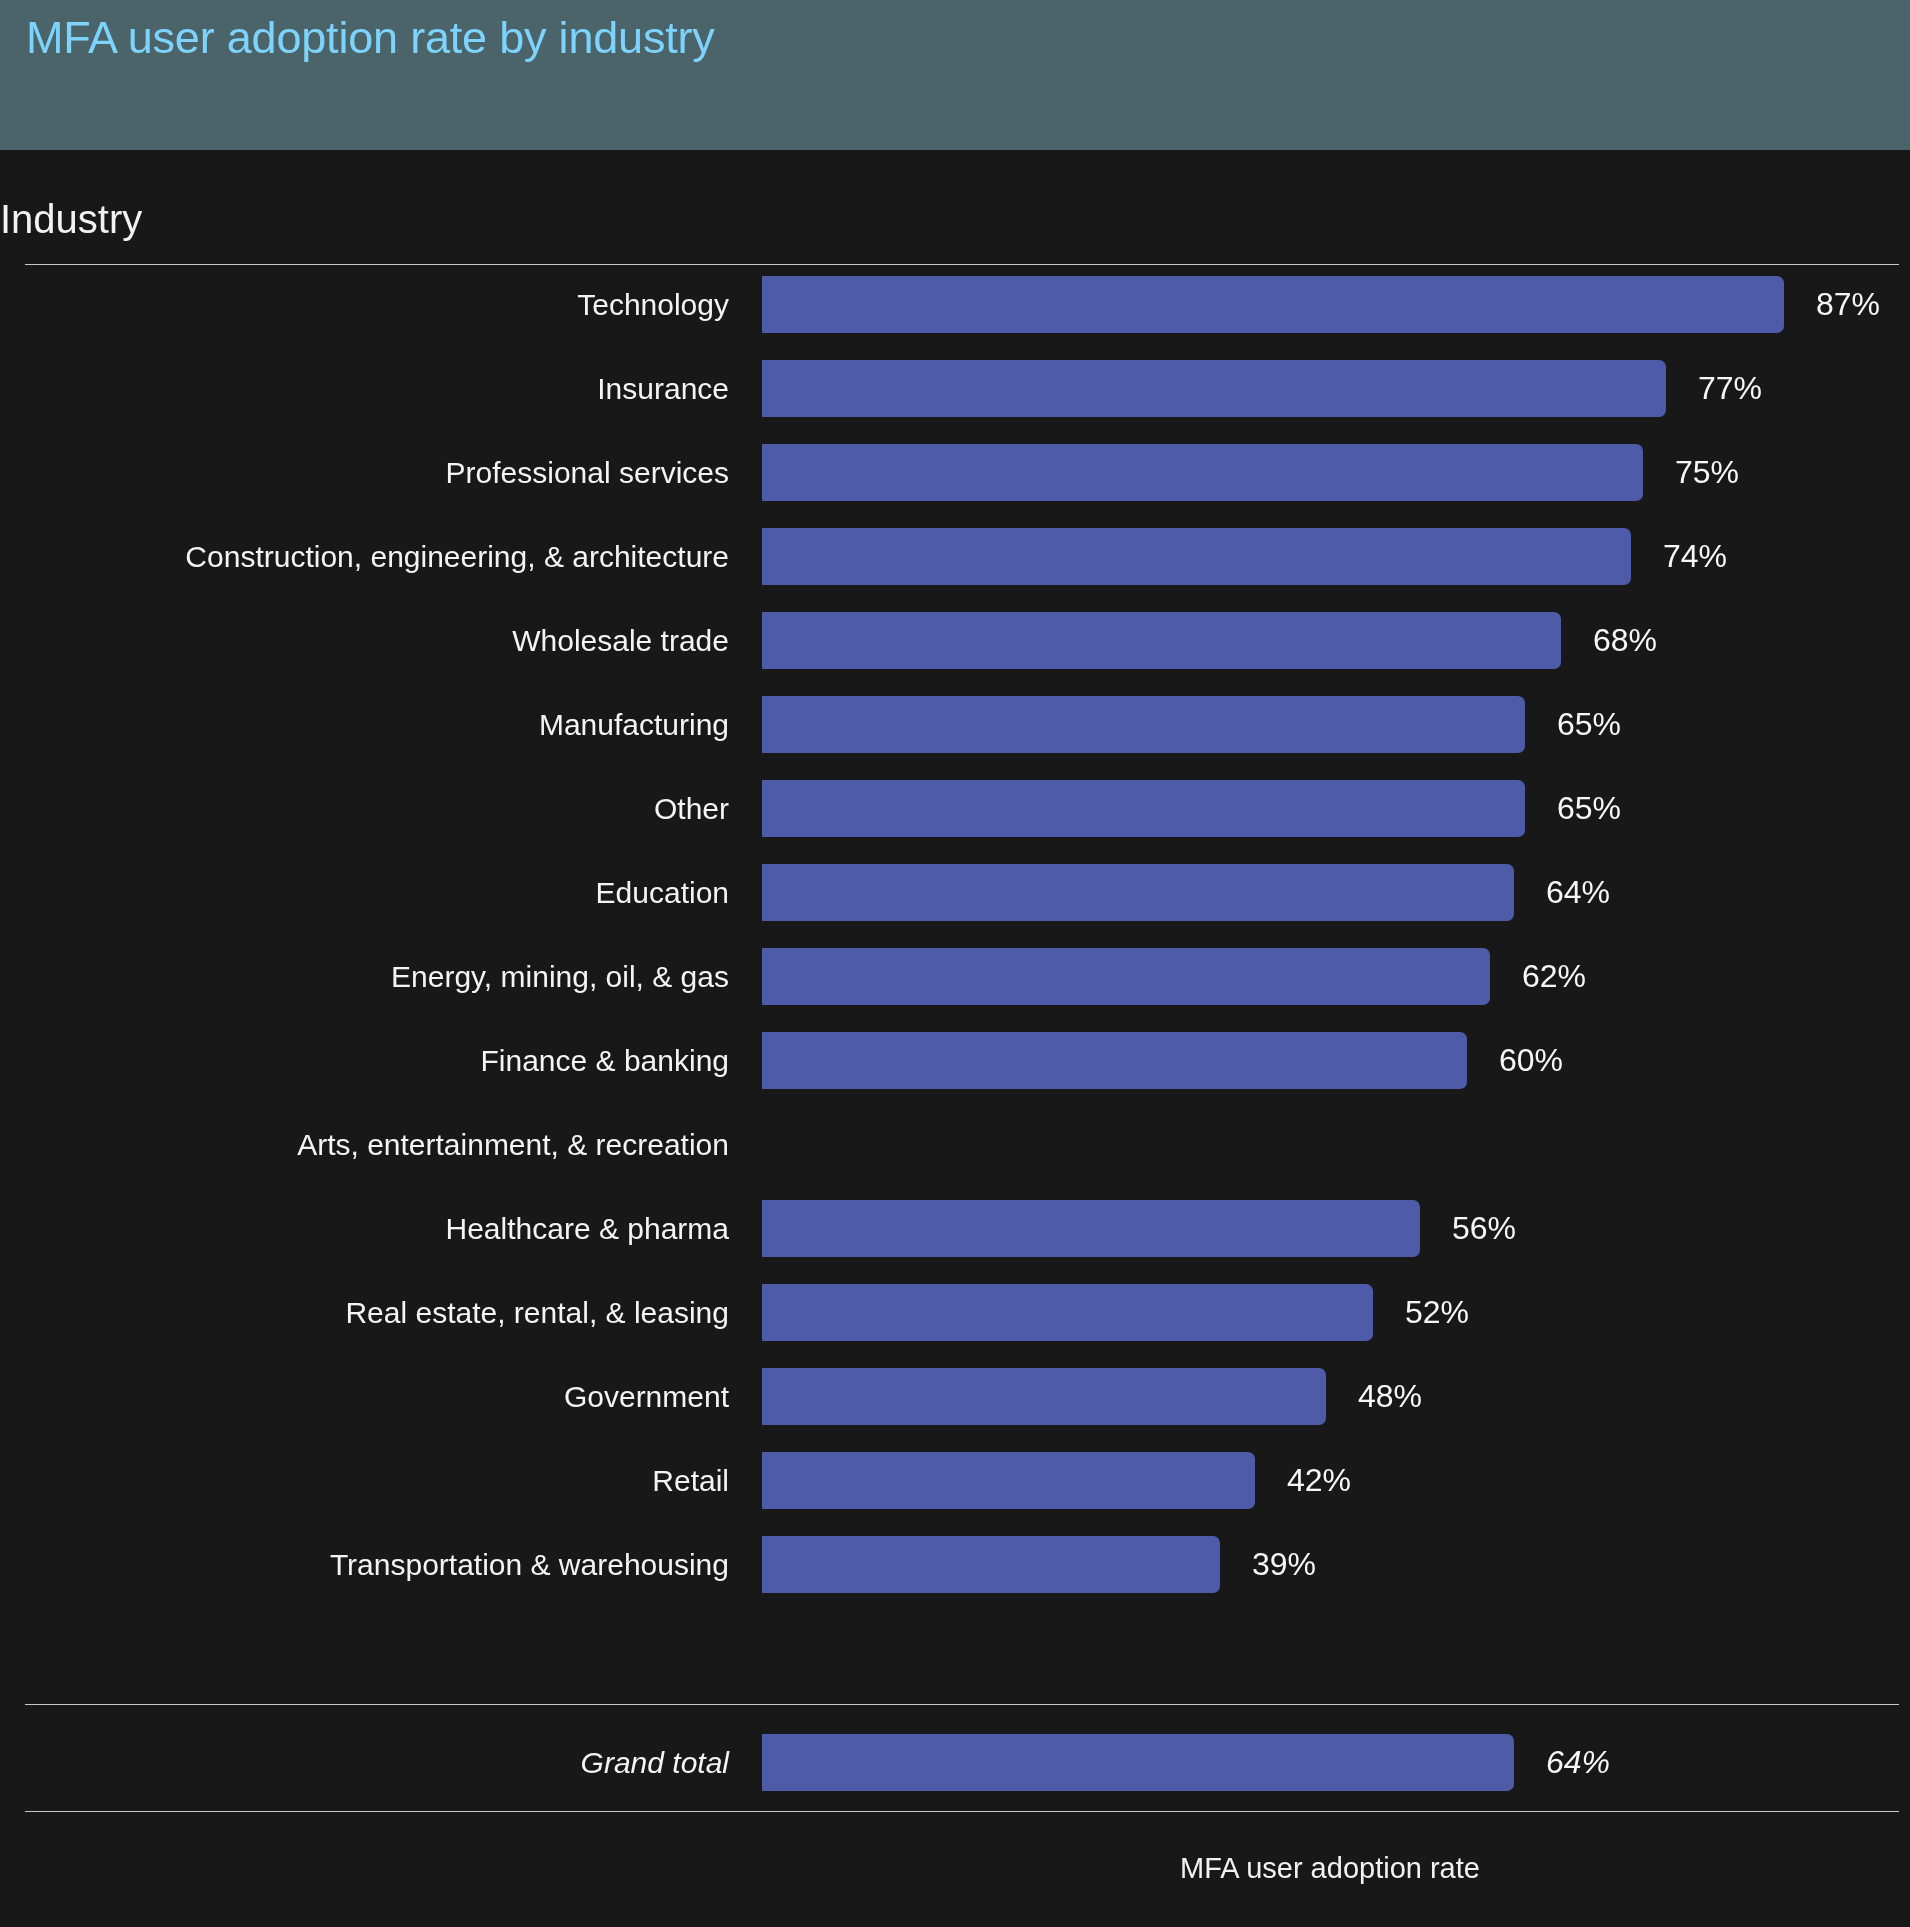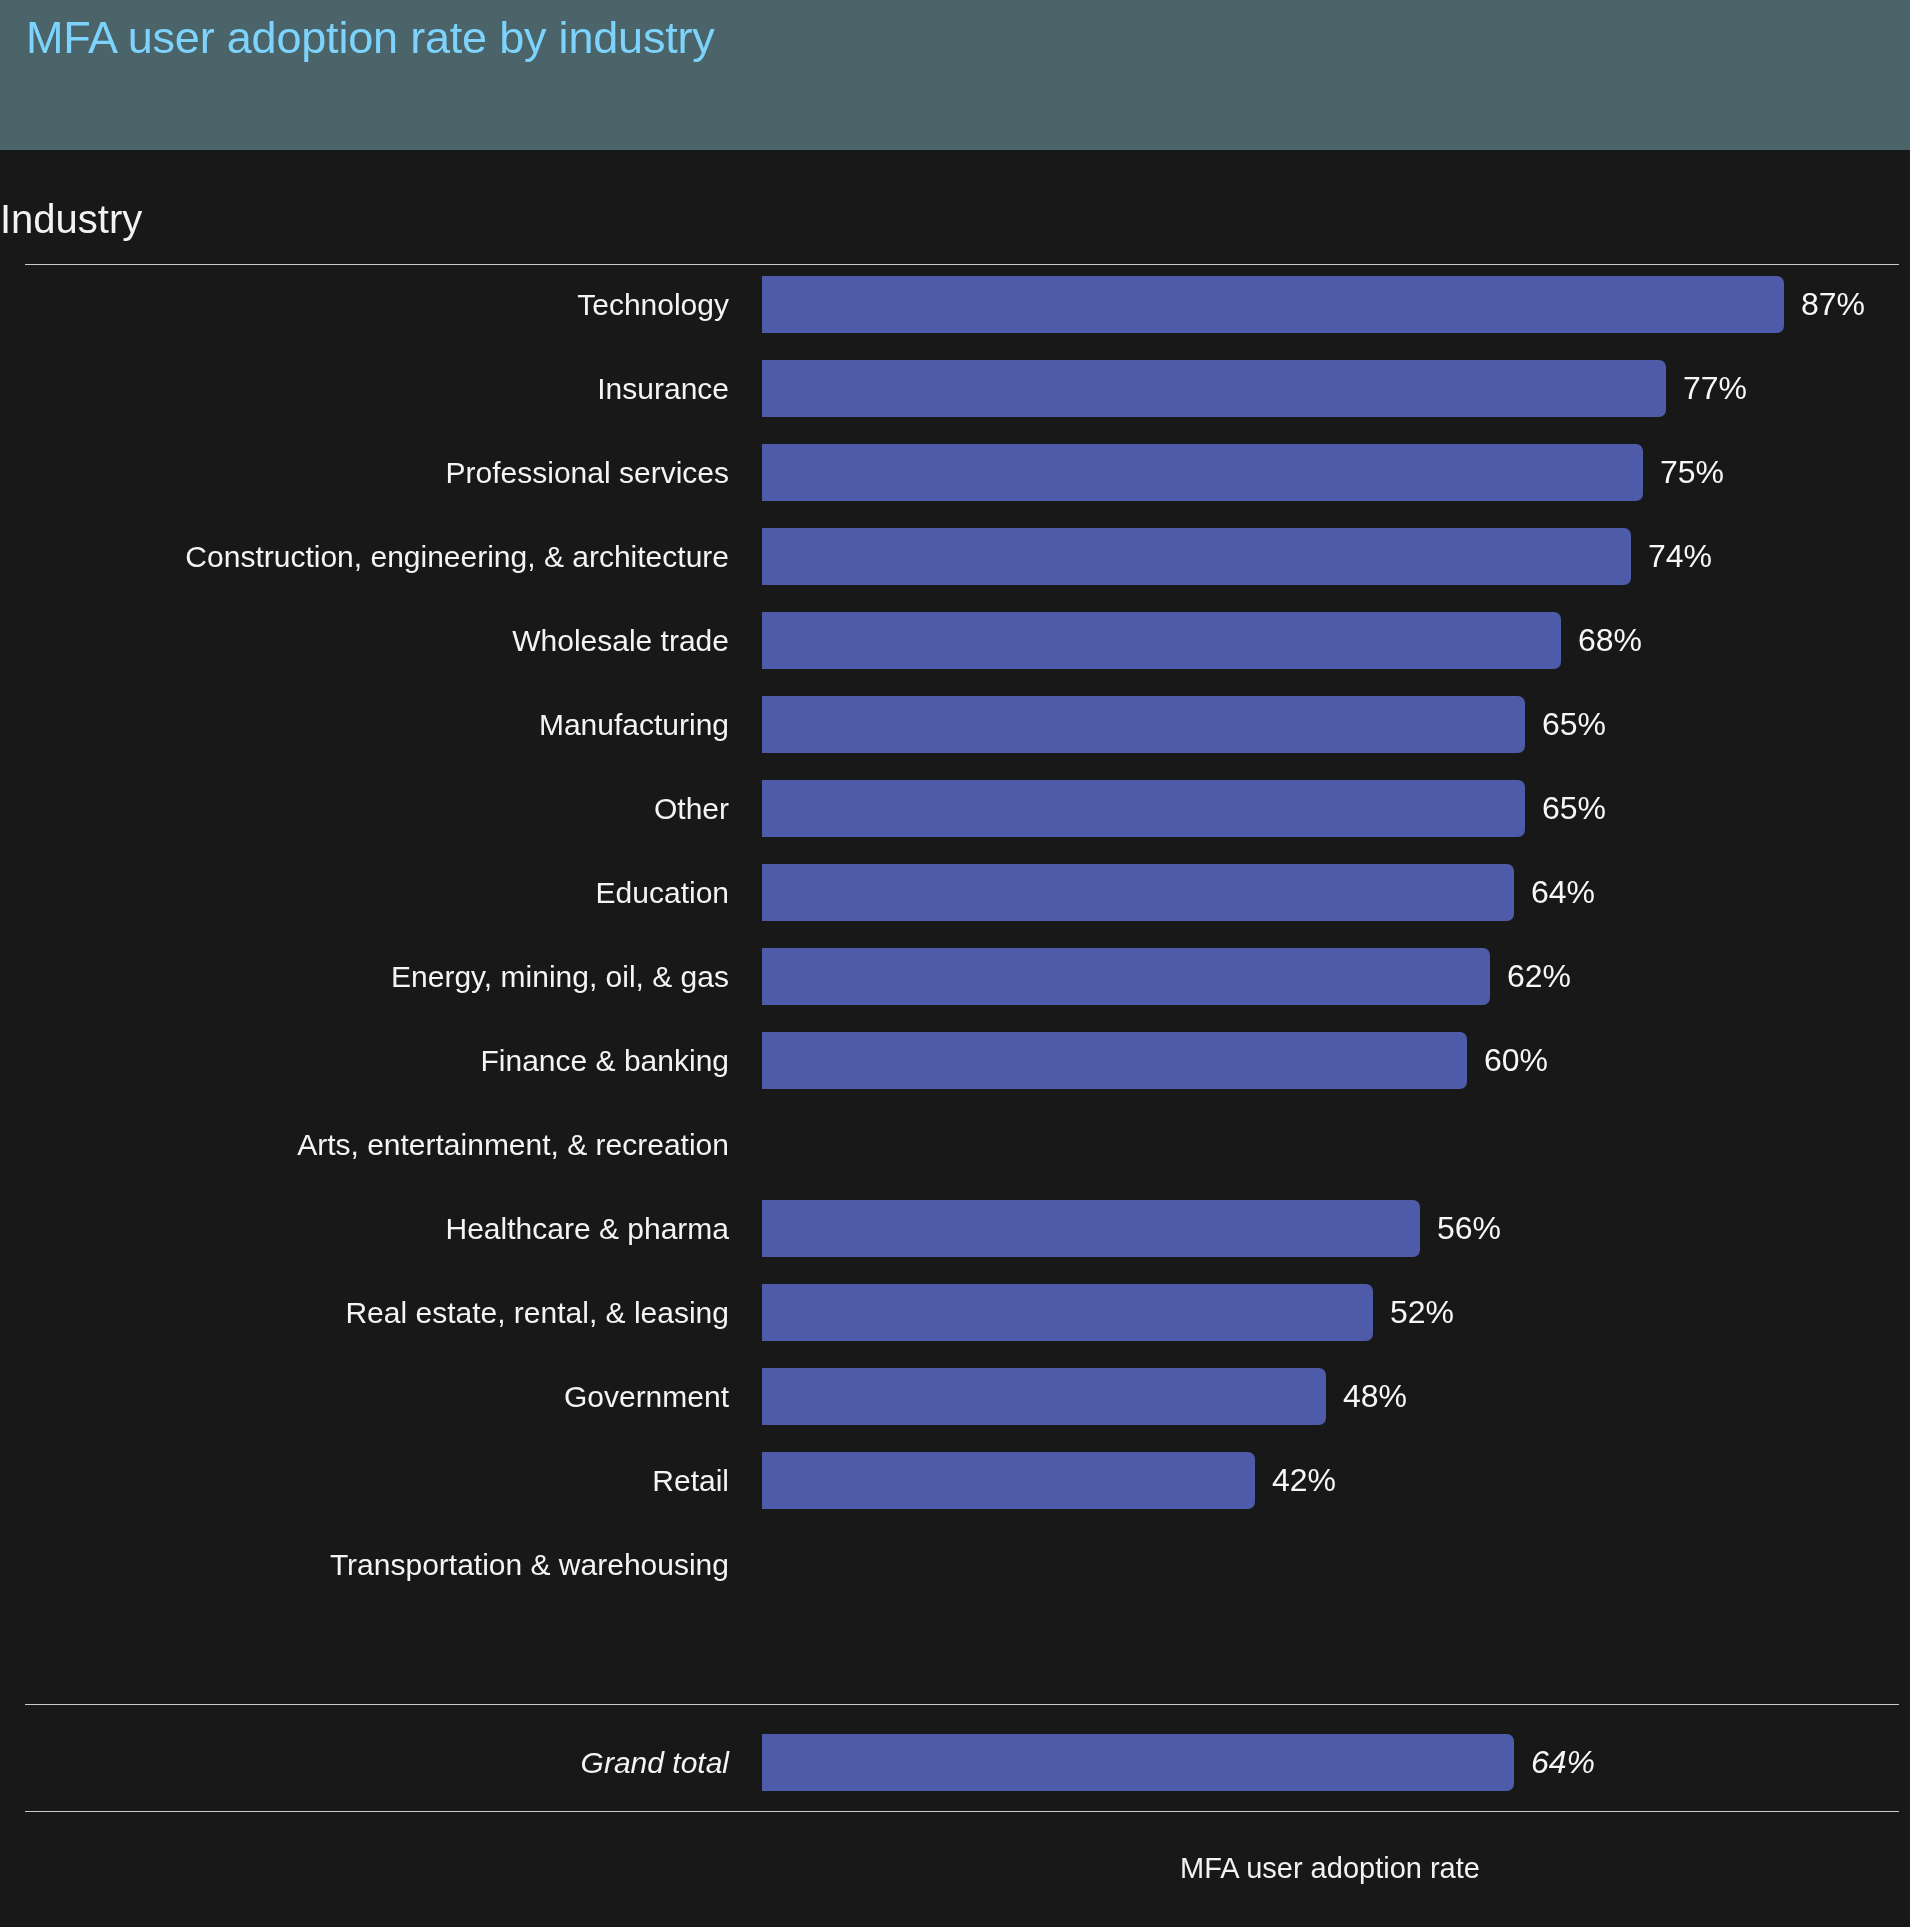--- a/index.html
+++ b/index.html
@@ -106,21 +106,21 @@
     border-bottom-right-radius: 7px;
   }
   .bar-value {
     position: absolute;
     top: 0;
     height: 57px;
     line-height: 57px;
     font-size: 32px;
     color: #f7f7f7;
     white-space: nowrap;
-    padding-left: 17px;
+    padding-left: 32px;
   }
 
   
   .x-axis-title {
     position: absolute;
     left: 762px;
     top: 1852px;
     width: 1136px;
     text-align: center;
     font-size: 29px;
@@ -240,20 +240,24 @@
       </div>
       <div class="row">
         <div class="cat-label">Retail</div>
         <div class="bar-track">
           <div class="bar" style="width: 493px; background: rgb(77, 91, 168);"></div>
           <div class="bar-value" style="left: 493px;">42%</div>
         </div>
       </div>
       <div class="row">
         <div class="cat-label">Transportation &amp; warehousing</div>
+        <div class="bar-track">
+          <div class="bar" style="width: 458px; background: rgb(77, 91, 168);"></div>
+          <div class="bar-value" style="left: 458px;">39%</div>
+        </div>
       </div>
     </div>
 
   <div class="row-total" id="row-total">
       <div class="row">
         <div class="cat-label">Grand total</div>
         <div class="bar-track">
           <div class="bar" style="width: 752px; background: rgb(77, 91, 168);"></div>
           <div class="bar-value" style="left: 752px;">64%</div>
         </div>

